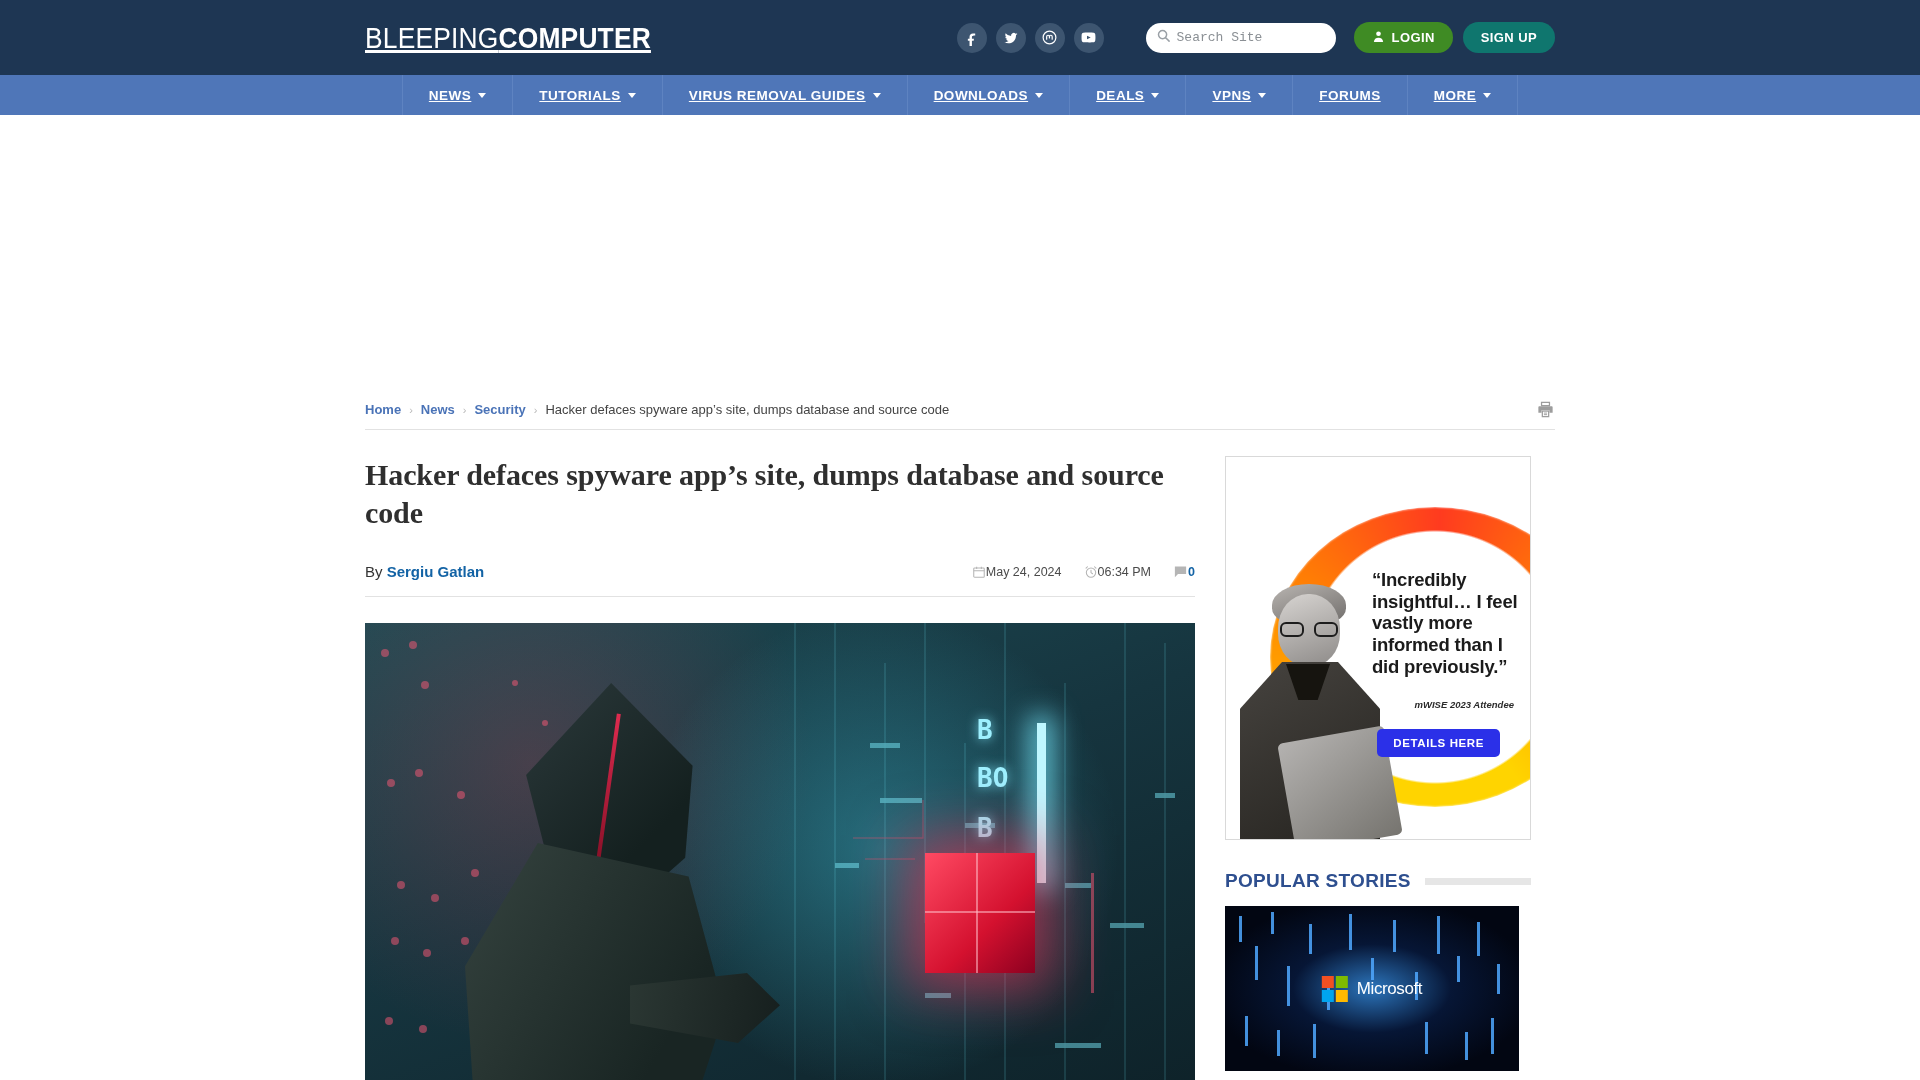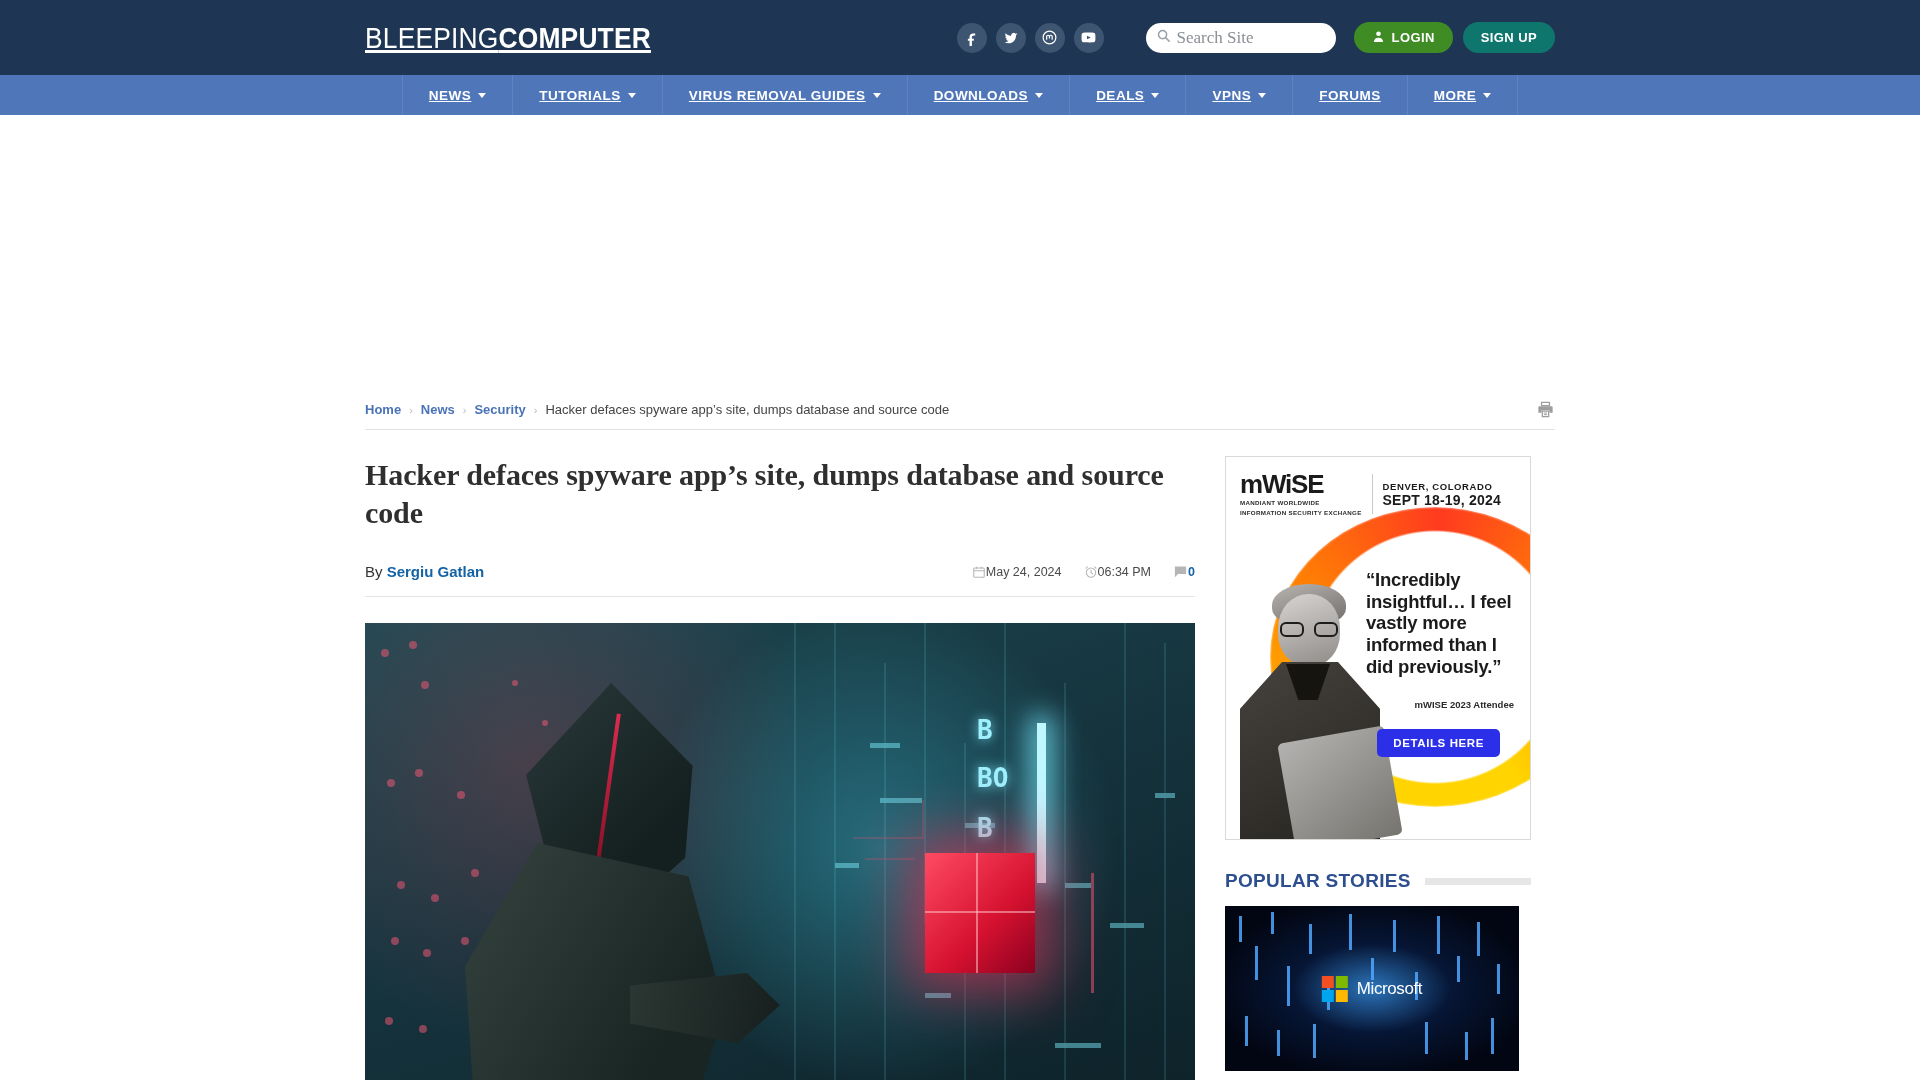--- a/index.html
+++ b/index.html
@@ -63,25 +63,25 @@
     background: #ffffff;
     border-radius: 15px;
     display: flex;
     align-items: center;
     padding: 0 10px;
     margin-right: 18px;
   }
   .search-icon { flex: 0 0 auto; margin-right: 6px; color:#9aa0a6; }
   .search-input {
     border: none; outline: none;
-    font-size: 17px;
+    font-size: 13px;
     color: #ec4899;
     width: 100%;
     background: transparent;
-    font-family: Liberation Serif, serif;
+    font-family: Liberation Mono, monospace;
   }
   .search-input::placeholder { color: #8a8f94; }
 
   .btn-login, .btn-signup {
     height: 31px;
     border-radius: 16px;
     display: flex; align-items: center; justify-content: center;
     color: #ffffff;
     font-size: 13px;
     font-weight: 700;
@@ -332,27 +332,27 @@
     background:#16140f;
     clip-path: polygon(0% 0%, 100% 0%, 72% 62%, 28% 62%);
   }
   .p-laptop {
     position:absolute; left:52px; top:150px; width:108px; height:110px;
     background: linear-gradient(150deg,#b4b2b0,#76746f);
     transform: rotate(-10deg);
     border-radius:5px;
   }
   .ad-quote {
-    position:absolute; right:14px; top:112px; width:150px; z-index:4;
+    position:absolute; right:8px; top:112px; width:150px; z-index:4;
     font-size: 18.5px; font-weight:700; color:#1b1b1b; line-height:1.17;
     letter-spacing:-.2px;
   }
   .ad-attrib {
     position:absolute; right:16px; top:242px; z-index:4;
-    font-size: 9.5px; color:#2b2b2b; font-weight:600;
+    font-size: 9.5px; font-style: italic; color:#2b2b2b; font-weight:600;
   }
   .ad-cta {
     position:absolute; right:30px; bottom:82px; z-index:5;
     background:#2b30e8; color:#fff;
     font-size:11.5px; font-weight:700; letter-spacing:.6px;
     padding:8px 16px; border-radius:5px;
     border:none; cursor:pointer;
     font-family:"Liberation Sans", sans-serif;
   }
 
@@ -598,34 +598,20 @@
         <div class="glyph" style="left:612px; top:190px;">B</div>
         <div class="cube"></div>
       </div>
     </div>
 
     <div class="sidebar">
 
       <div class="ad-box">
         <div class="ad-swoosh"></div>
 
-        <div class="ad-top">
-          <div>
-            <div class="mwise-logo">
-              <span>mWiSE</span>
-            </div>
-            <div class="mwise-sub">MANDIANT WORLDWIDE</div>
-            <div class="mwise-sub">INFORMATION SECURITY EXCHANGE</div>
-          </div>
-          <div class="ad-divider"></div>
-          <div>
-            <div class="ad-city">DENVER, COLORADO</div>
-            <div class="ad-date">SEPT 18-19, 2024</div>
-          </div>
-        </div>
 
         <div class="ad-person">
           <div class="p-hair"></div>
           <div class="p-head"></div>
           <div class="p-glasses">
               <span></span>
               <span></span>
             </div>
           <div class="p-body"></div>
           <div class="p-shirt"></div>

